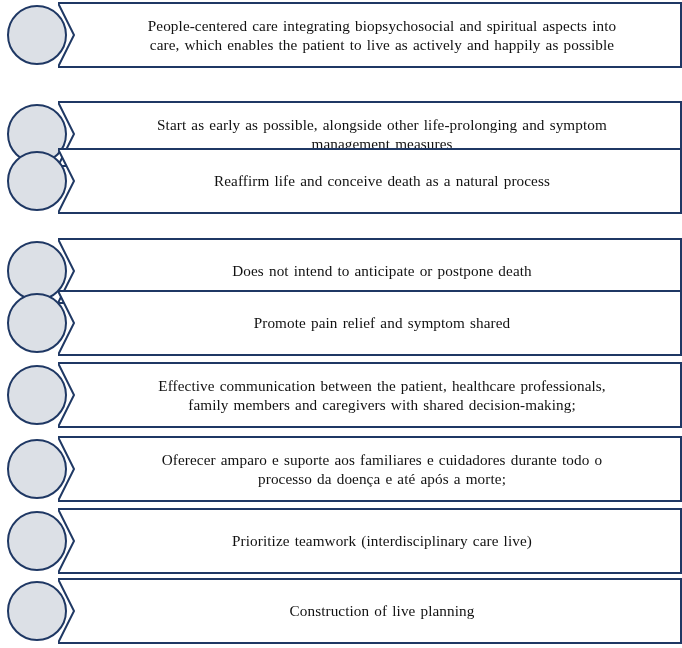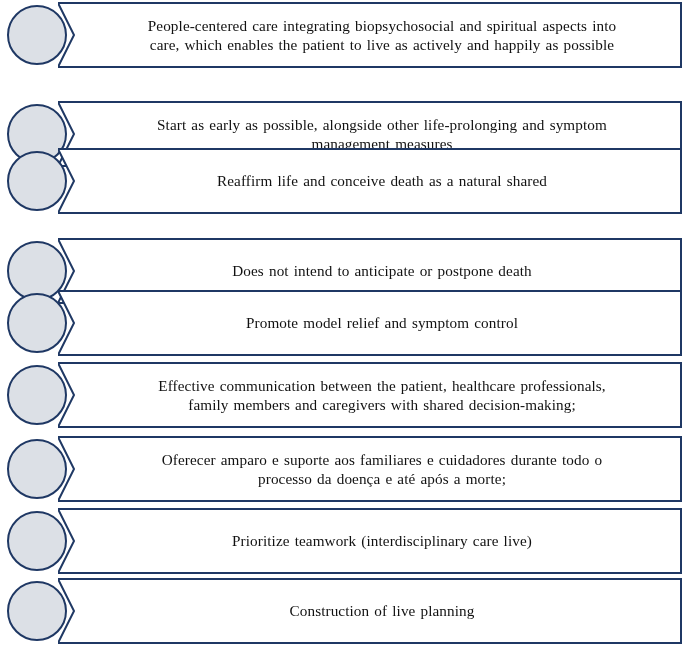--- a/index.html
+++ b/index.html
@@ -109,21 +109,21 @@
           <ellipse cx="31" cy="31" rx="29" ry="29" fill="#dce0e6" stroke="#1f3864" stroke-width="2"></ellipse>
         </svg>
       </div>
     </div>
     <div class="row" style="top: 148px; height: 66px;">
       <div class="bar-wrap">
         <svg class="bar-svg" viewBox="0 0 624 66" preserveAspectRatio="none">
           <polygon points="0,1 16,33 0,65 623,65 623,1" fill="#ffffff" stroke="#1f3864" stroke-width="2" stroke-linejoin="miter"></polygon>
         </svg>
         <div class="bar-text">
-          <span>Reaffirm  life  and conceive death as a natural  shared</span>
+          <span>Reaffirm  life  and conceive death as a natural  process</span>
         </div>
       </div>
       <div class="bullet" style="top: 2px;">
         <svg viewBox="0 0 62 62">
           <ellipse cx="31" cy="31" rx="29" ry="29" fill="#dce0e6" stroke="#1f3864" stroke-width="2"></ellipse>
         </svg>
       </div>
     </div>
     <div class="row" style="top: 218px; height: 66px; margin-top: 20px;">
       <div class="bar-wrap">
@@ -139,21 +139,21 @@
           <ellipse cx="31" cy="31" rx="29" ry="29" fill="#dce0e6" stroke="#1f3864" stroke-width="2"></ellipse>
         </svg>
       </div>
     </div>
     <div class="row" style="top: 290px; height: 66px;">
       <div class="bar-wrap">
         <svg class="bar-svg" viewBox="0 0 624 66" preserveAspectRatio="none">
           <polygon points="0,1 16,33 0,65 623,65 623,1" fill="#ffffff" stroke="#1f3864" stroke-width="2" stroke-linejoin="miter"></polygon>
         </svg>
         <div class="bar-text">
-          <span>Promote model relief  and symptom control</span>
+          <span>Promote pain relief  and symptom shared</span>
         </div>
       </div>
       <div class="bullet" style="top: 2px;">
         <svg viewBox="0 0 62 62">
           <ellipse cx="31" cy="31" rx="29" ry="29" fill="#dce0e6" stroke="#1f3864" stroke-width="2"></ellipse>
         </svg>
       </div>
     </div>
     <div class="row" style="top: 436px; height: 66px;">
       <div class="bar-wrap">

